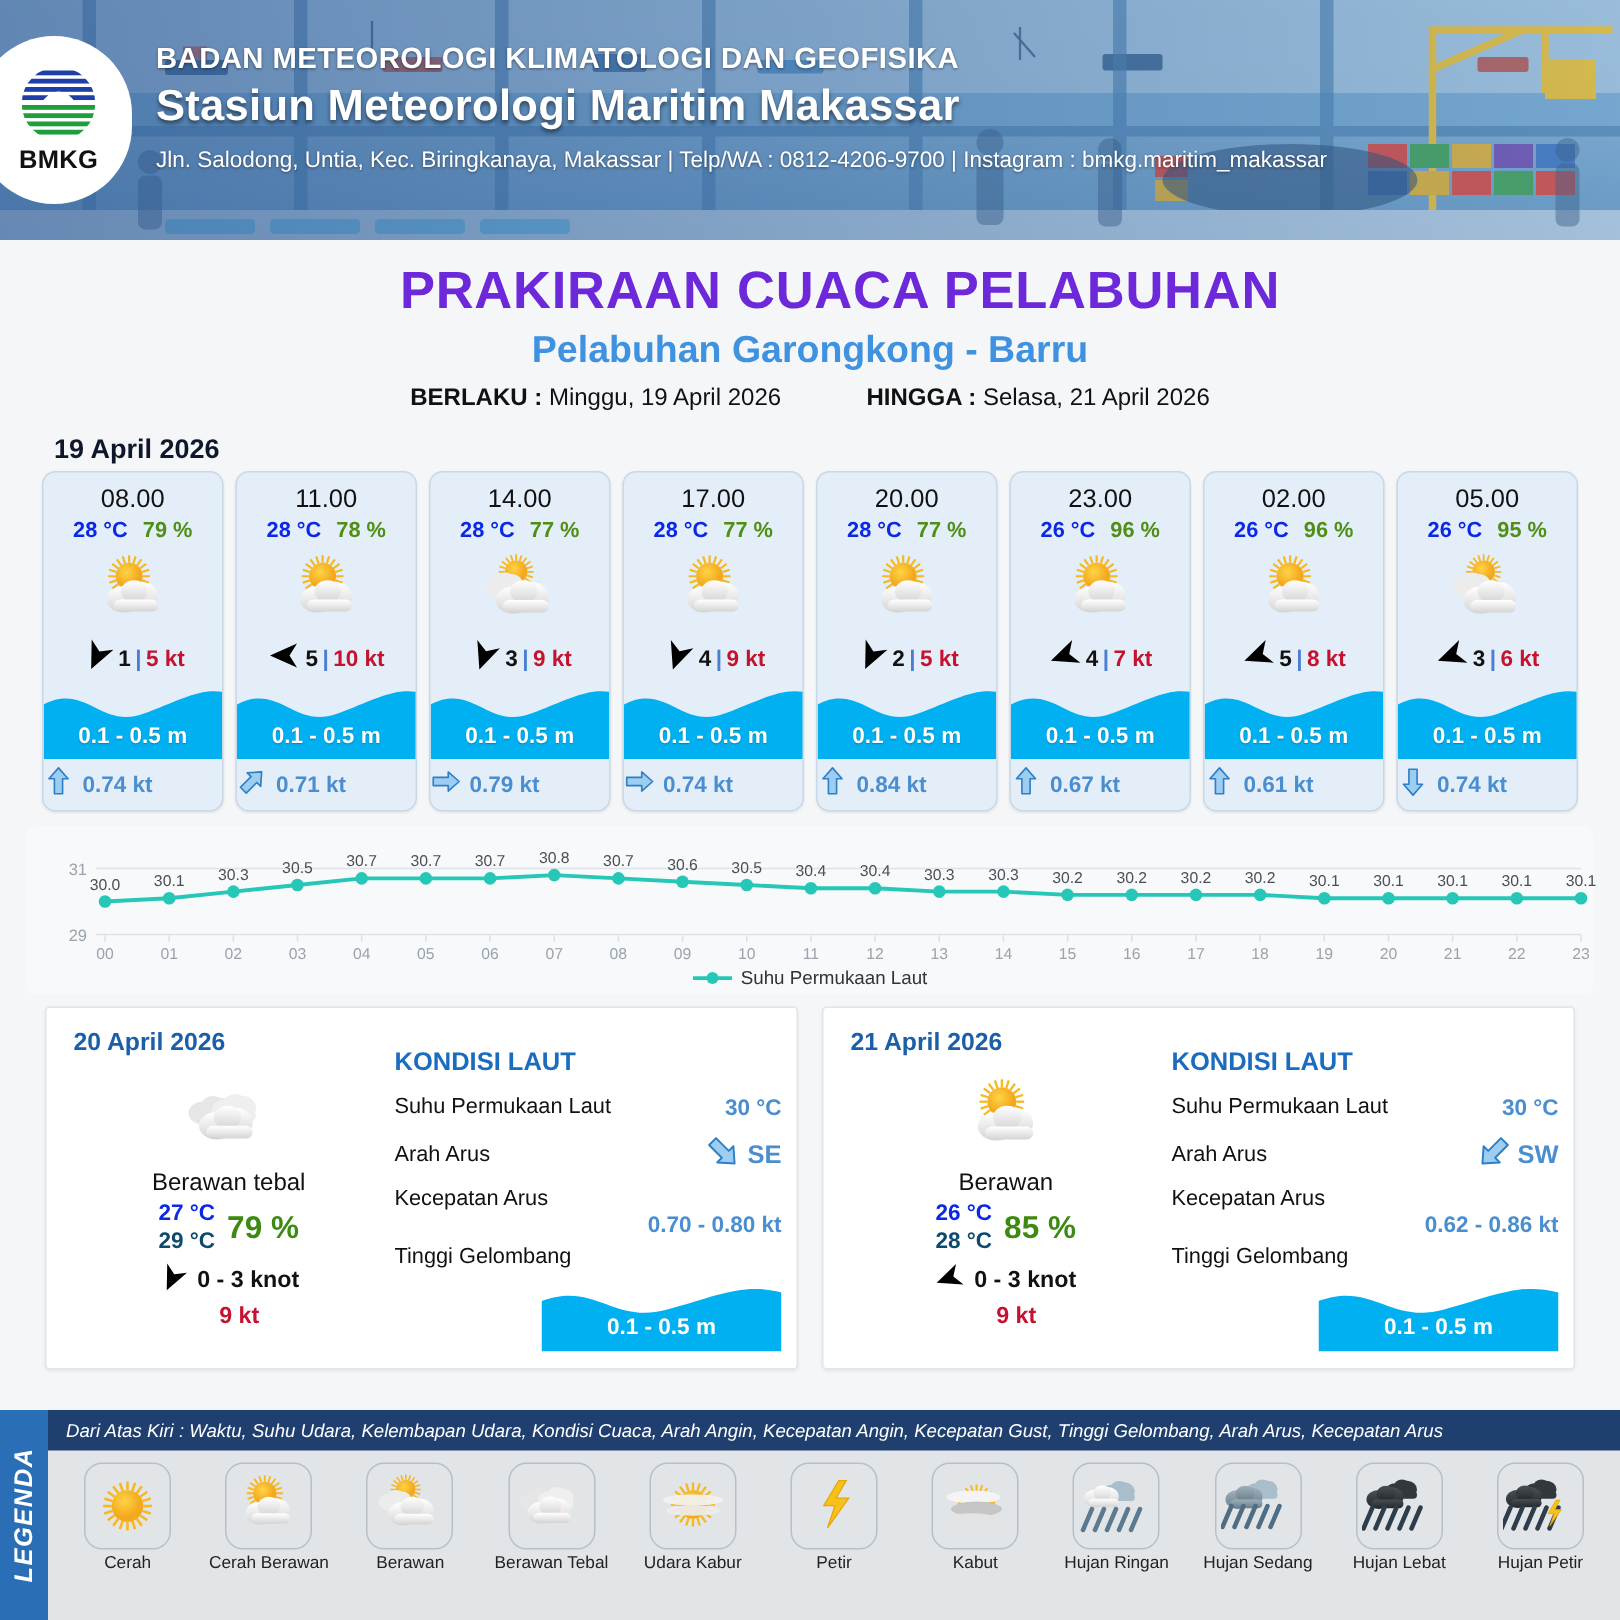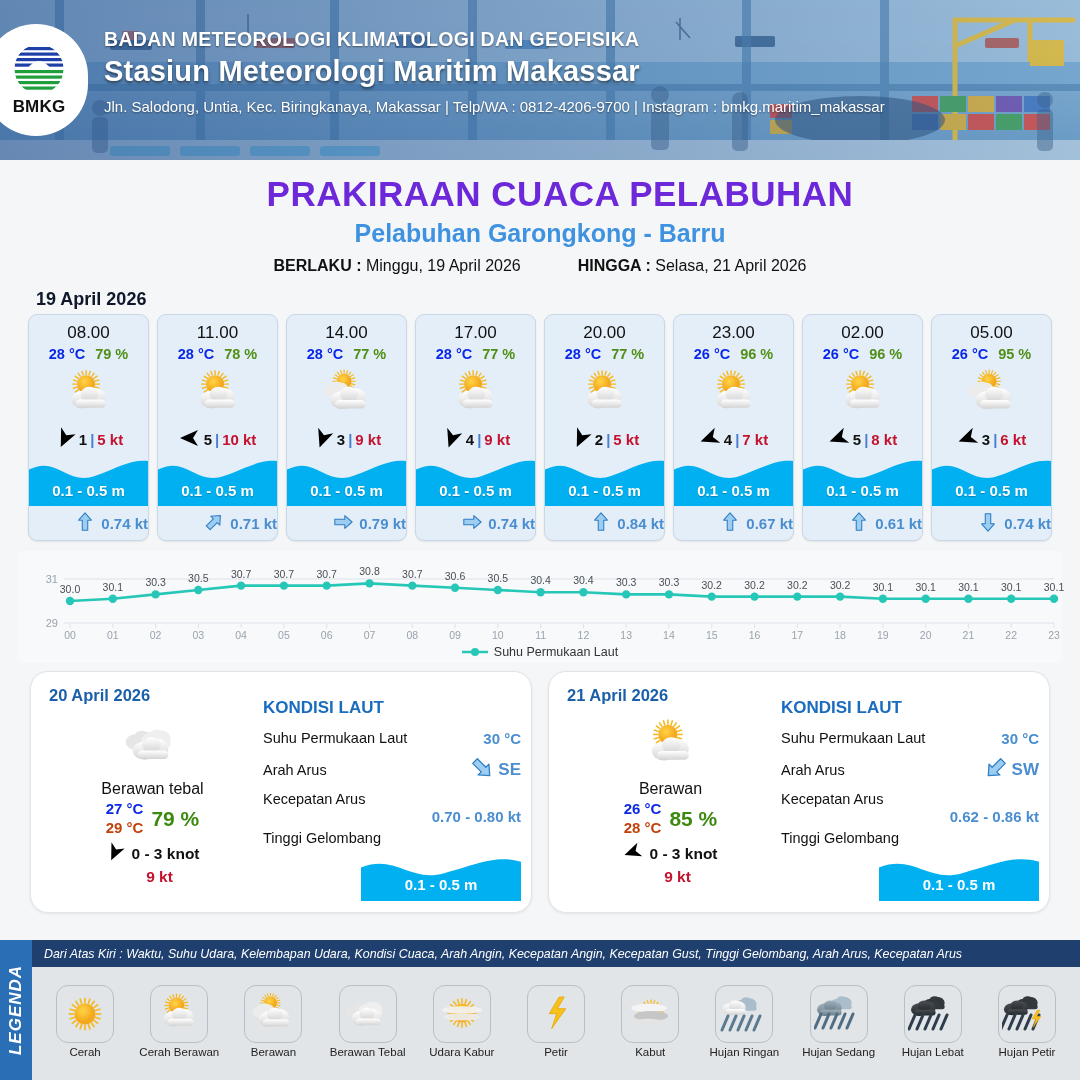--- a/index.html
+++ b/index.html
@@ -65,43 +65,43 @@
   .c-wind .dirnum { color:#111; }
   .c-wind .bar { color:#4a7fd0; font-weight:bold;}
   .c-wind .kt { color:#c4122f; }
   .c-wave { position:relative; height:52px; }
   .c-wave svg { position:absolute; left:0; top:0; }
   .c-wave span {
     position:absolute; left:0; right:0; bottom:7px; text-align:center;
     color:#fff; font-size:15px; font-weight:bold;
     text-shadow:0 1px 1px rgba(0,0,0,.25);
   }
-  .c-cur { display:flex; align-items:center; justify-content:flex-end; gap:6px; height:34px;
+  .c-cur { display:flex; align-items:center; justify-content:flex-start; gap:6px; height:34px;
            font-size:15px; font-weight:bold; color:#4a8ed0; }
 
   
   .chart-box { margin:10px 18px 0 18px; background:#f7f9fb; border-radius:6px; padding:6px 10px 4px 10px;}
   .chart-svg { display:block; }
   .chart-legend { text-align:center; margin-top:2px; font-size:12.5px; color:#333;
                   display:flex; align-items:center; justify-content:center; gap:6px;}
 
   
   .days { display:flex; gap:16px; padding:8px 30px 0 30px; }
   .day {
-    flex:1; background:#fff; border:1px solid #dfe5ea; border-radius:18px;
+    flex:1; background:#fff; border:1px solid #dfe5ea; border-radius:3px;
     height:242px; position:relative; box-shadow:0 1px 3px rgba(0,0,0,.07);
   }
   .d-date { position:absolute; left:18px; top:14px; font-size:16.5px; font-weight:bold; color:#1a5fa8;}
   .d-left { position:absolute; left:14px; top:42px; width:215px; text-align:center;}
   .d-icon { height:62px; display:flex; align-items:center; justify-content:center;}
   .d-cond { font-size:16px; color:#111; margin-top:4px;}
   .d-temps { display:flex; align-items:center; justify-content:center; gap:8px; margin-top:2px;}
   .d-tcol { text-align:left; font-size:15px; font-weight:bold; line-height:1.25;}
   .d-tmin { color:#0a28e8; }
-  .d-tmax { color:#c2410c; }
+  .d-tmax { color:#0c4a6e; }
   .d-hum { font-size:21px; font-weight:bold; color:#3c8a10; }
   .d-wind { display:flex; align-items:center; justify-content:center; gap:6px; margin-top:4px;
             font-size:15.5px; font-weight:bold; color:#111;}
   .d-gust { font-size:15.5px; font-weight:bold; color:#c4122f; margin-top:2px; margin-left:14px;}
 
   .d-right { position:absolute; left:232px; top:26px; right:10px; }
   .d-kl { font-size:17px; font-weight:bold; color:#1a6cbf; margin-bottom:4px;}
   .d-row { display:flex; align-items:center; justify-content:space-between;
            font-size:14.5px; color:#111; height:32px;}
   .d-val { color:#4a8ed0; font-weight:bold; font-size:15px; }
@@ -119,21 +119,21 @@
   }
   .leg-tab span {
     transform:rotate(-90deg); white-space:nowrap;
     font-size:17px; font-weight:bold; font-style:italic; letter-spacing:1px;
   }
   .leg-body { flex:1; background:#e2e5e8; position:relative;}
   .leg-note {
     background:#1f3f6e; color:#fff; font-size:12.4px; font-style:italic;
     padding:7px 10px 6px 12px; white-space:nowrap; overflow:hidden;
   }
-  .leg-items { display:flex; padding:18px 6px 0 6px; }
+  .leg-items { display:flex; padding:8px 6px 0 6px; }
   .leg-item { flex:1; text-align:center; }
   .leg-ibox {
     width:58px; height:58px; margin:0 auto;
     border:1px solid #b9bfc6; border-radius:12px;
     display:flex; align-items:center; justify-content:center;
     background:#e2e5e8;
   }
   .leg-lbl { font-size:11.5px; color:#222; margin-top:3px; }
 </style>
 </head>

